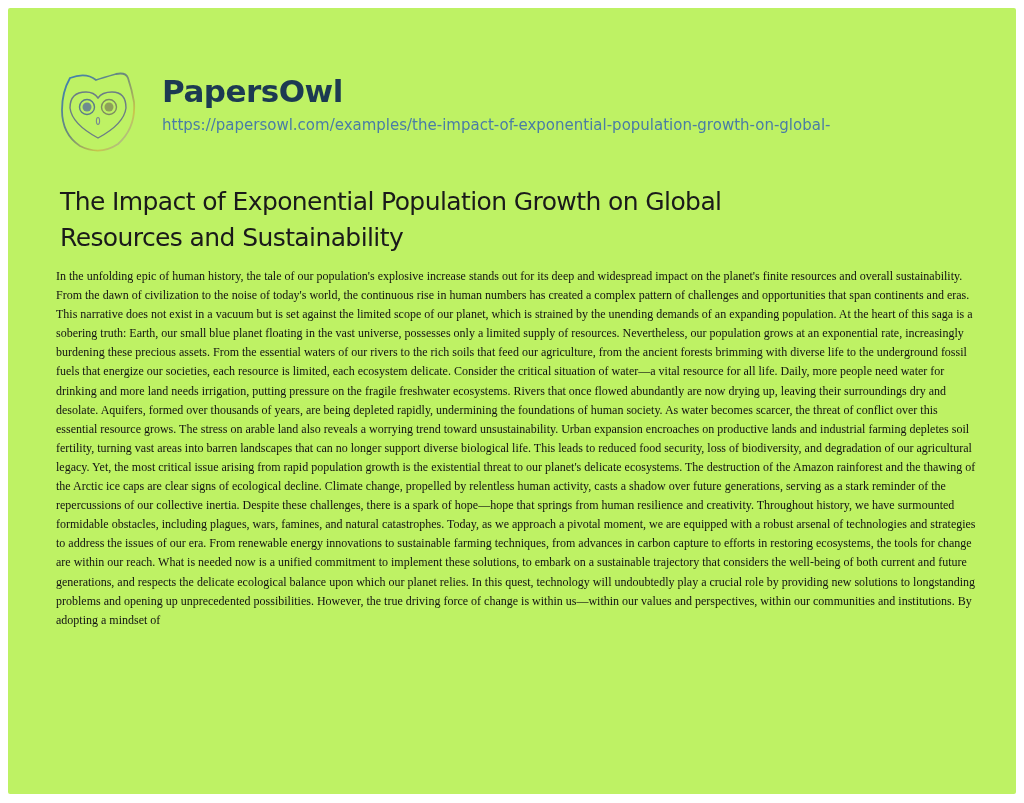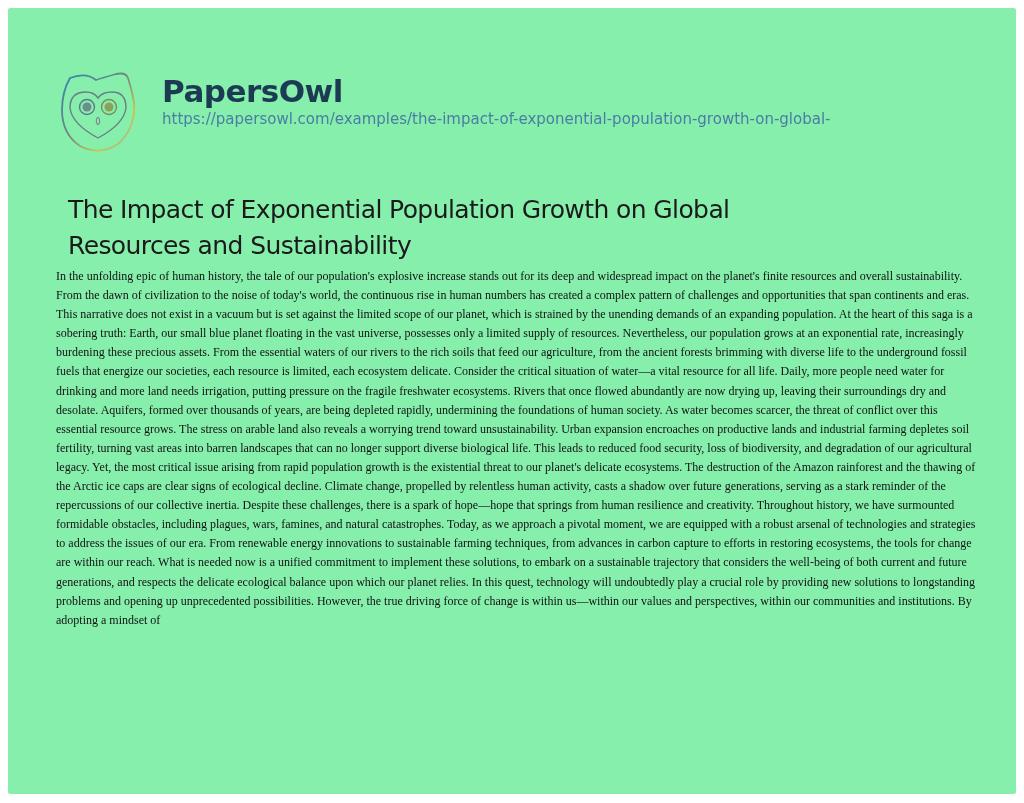--- a/index.html
+++ b/index.html
@@ -12,21 +12,21 @@
       height: 803px;
       position: relative;
       overflow: hidden;
     }
     .card {
       position: absolute;
       left: 8px;
       top: 8px;
       width: 1008px;
       height: 786px;
-      background: #86efac;
+      background: #bef264;
       border-radius: 2px;
     }
     .brand {
       position: absolute;
       left: 48px;
       top: 60px;
       display: flex;
       align-items: flex-start;
     }
     .logo {
@@ -45,34 +45,34 @@
       color: #1c3a52;
       line-height: 36px;
       height: 36px;
     }
     .brand-url {
       font-family: "DejaVu Sans", sans-serif;
       font-size: 15px;
       color: #4a7ca6;
       line-height: 21px;
       width: 760px;
-      margin-top: 0;
+      margin-top: 6px;
       word-break: break-all;
     }
     .title {
       position: absolute;
       left: 48px;
       top: 172px;
       width: 720px;
       font-family: "DejaVu Sans", sans-serif;
       font-size: 25px;
       letter-spacing: -0.6px;
       line-height: 36px;
       color: #1a1a1a;
-      margin: 12px;
+      margin: 4px;
       font-weight: normal;
     }
     .body-text {
       position: absolute;
       left: 48px;
       top: 259px;
       width: 920px;
       font-family: Liberation Serif, serif;
       font-size: 12px;
       line-height: 19.1px;

